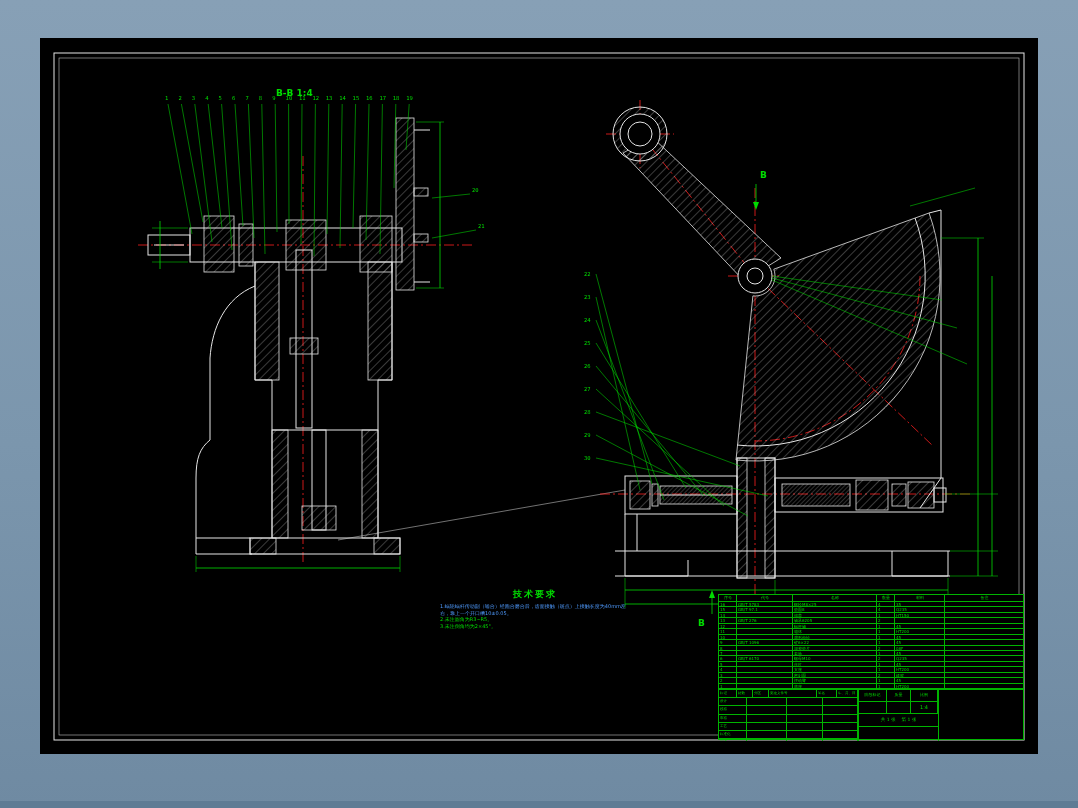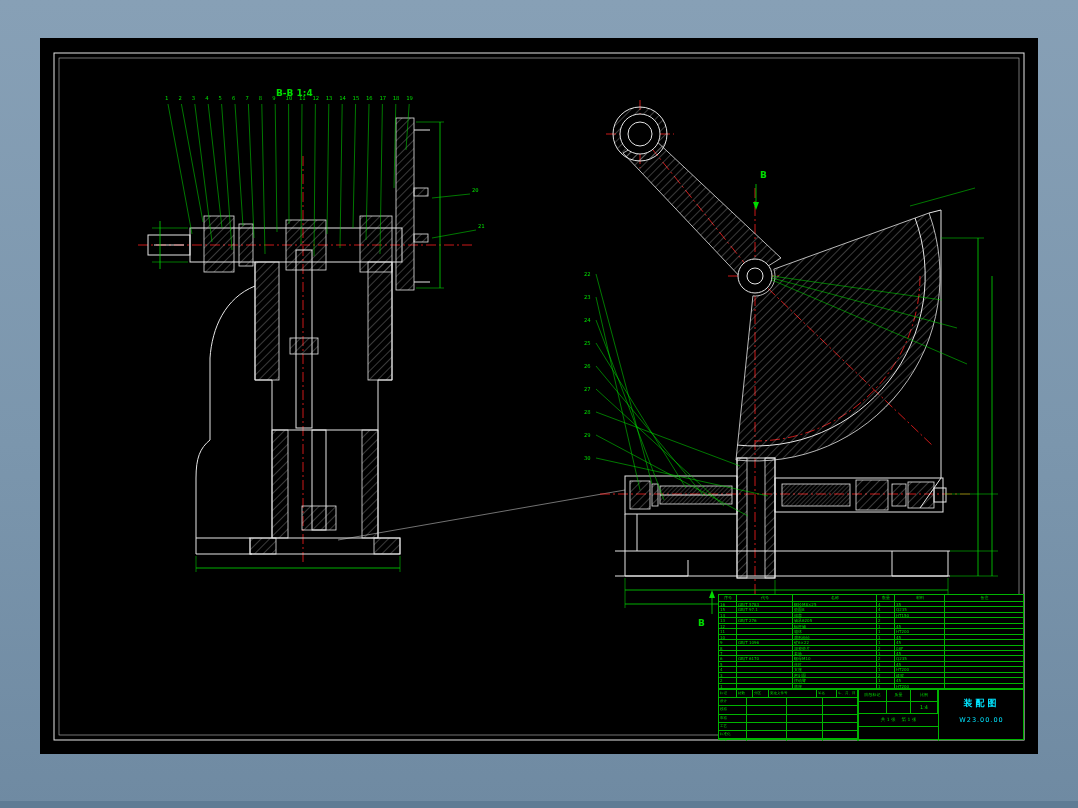--- a/index.html
+++ b/index.html
@@ -266,20 +266,28 @@
           <text x="544" y="376" class="gt">28</text>
           <line x1="556" y1="374" x2="700" y2="428" class="g thin"></line>
           <text x="544" y="399" class="gt">29</text>
           <line x1="556" y1="397" x2="708" y2="478" class="g thin"></line>
           <text x="544" y="422" class="gt">30</text>
           <line x1="556" y1="420" x2="728" y2="458" class="g thin"></line>
         </g>
     </g>
   </svg>
 
+  <div class="tech">
+    <div class="tech-title">技术要求</div>
+    <div id="tech-items">
+        <div class="tech-item blue">1.蜗轮蜗杆传动副（啮合）经跑合磨合后，齿面接触（斑点）上接触长度为40mm左右，靠上一个开口槽10±0.05。</div>
+        <div class="tech-item">2.未注圆角为R3~R5。</div>
+        <div class="tech-item">3.未注倒角均为2×45°。</div>
+      </div>
+  </div>
 
   <div class="ptable">
     <div class="bom">
       <div class="bom-row bom-head" id="bom-head">
           <div class="bc">序号</div>
           <div class="bc">代号</div>
           <div class="bc">名称</div>
           <div class="bc">数量</div>
           <div class="bc">材料</div>
           <div class="bc">备注</div>
@@ -471,21 +479,17 @@
         <div class="tb-mid-vals">
           <span></span>
           <span></span>
           <span>1:4</span>
         </div>
         <div class="tb-mid-sheet">
           <span>共 1 张</span>
           <span>第 1 张</span>
         </div>
       </div>
-      <div class="tb-right">
-        <div class="tb-name">装配图</div>
-        <div class="tb-no">W23.00.00</div>
-      </div>
     </div>
   </div>
 </div>
 
 <div class="bottom-strip"></div>
 
 </body></html>

